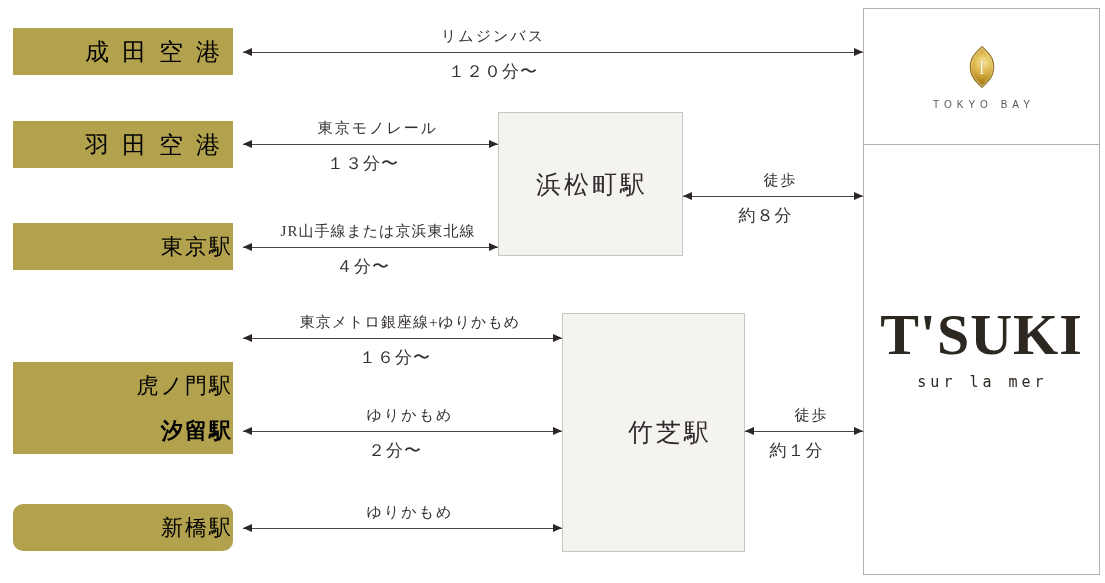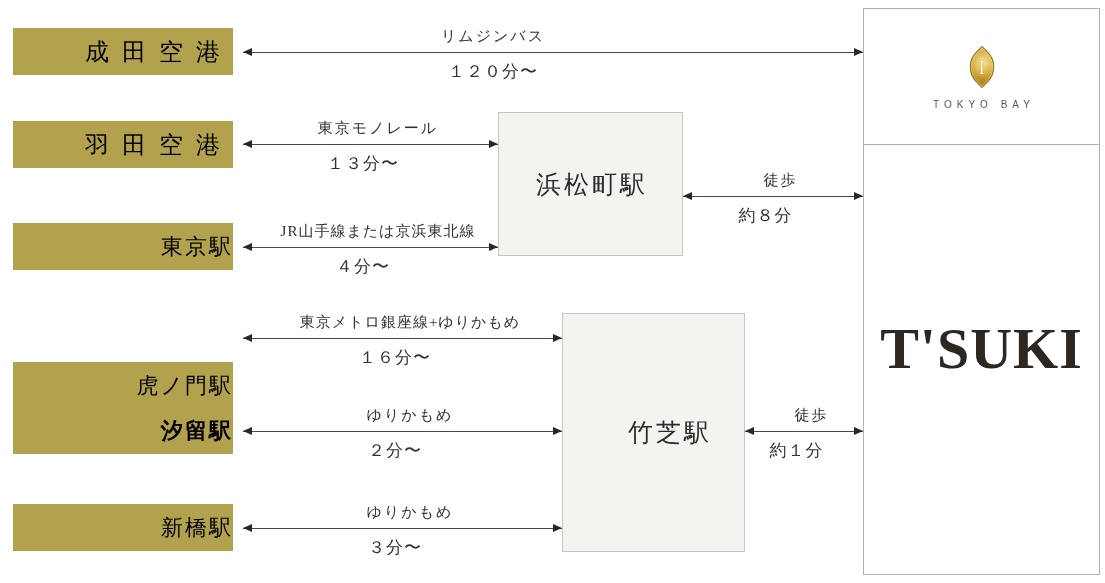--- a/index.html
+++ b/index.html
@@ -12,21 +12,21 @@
   
   .gold-box {
     position:absolute; left:13px; width:220px; height:47px;
     background:#b3a24d; color:#000000;
     display:flex; align-items:center; justify-content:flex-end;
     font-size:24px;
   }
   .gold-box.wide-ls { letter-spacing:13px; text-indent:13px; }
   .gold-box.narrow-ls { font-size:22px; letter-spacing:2px; text-indent:2px; }
   .b1 { top:28px; }  .b2 { top:121px; } .b3 { top:223px; }
-  .b4 { top:314px;margin-top:48px; } .b5 { top:407px;font-weight:bold; } .b6 { top:504px; }
+  .b4 { top:314px;margin-top:48px; } .b5 { top:407px;font-weight:bold; } .b6 { top:504px;border-radius:10px; }
 
   
   .hub-box {
     position:absolute; background:#f4f3f0; border:1px solid #c8c6c1;
     display:flex; align-items:center; justify-content:center;
     font-size:25px; letter-spacing:3px; text-indent:3px; color:#2e2a2b;
     box-sizing:border-box;
   }
   .hub-hamamatsucho { left:498px; top:112px; width:185px; height:144px; }
   .hub-takeshiba    { left:562px; top:313px; width:183px; height:239px;padding-left:30px; }
@@ -168,37 +168,37 @@
     <div class="dur">１６分〜</div>
   </div>
   <div class="route r6">
     <div class="via">ゆりかもめ</div>
     <div class="line"></div>
     <div class="dur">２分〜</div>
   </div>
   <div class="route r7">
     <div class="via">ゆりかもめ</div>
     <div class="line"></div>
-    <div class="dur">３分〜</div>
   </div>
   <div class="route r8">
     <div class="via">徒歩</div>
     <div class="line"></div>
     <div class="dur">約１分</div>
   </div>
 
   <div class="hotel-panel">
     <div class="hotel-top">
       <div class="marquise-wrap">
         <div class="marquise">
           <span class="mono">I</span>
         </div>
       </div>
       <div class="ic-sub">TOKYO BAY</div>
     </div>
     <div class="hotel-bottom">
       <div class="tsuki-block">
         <div class="tsuki-name">T'SUKI</div>
+        <div class="tsuki-tagline">sur la mer</div>
       </div>
     </div>
   </div>
 
 </div>
 
 </body></html>

